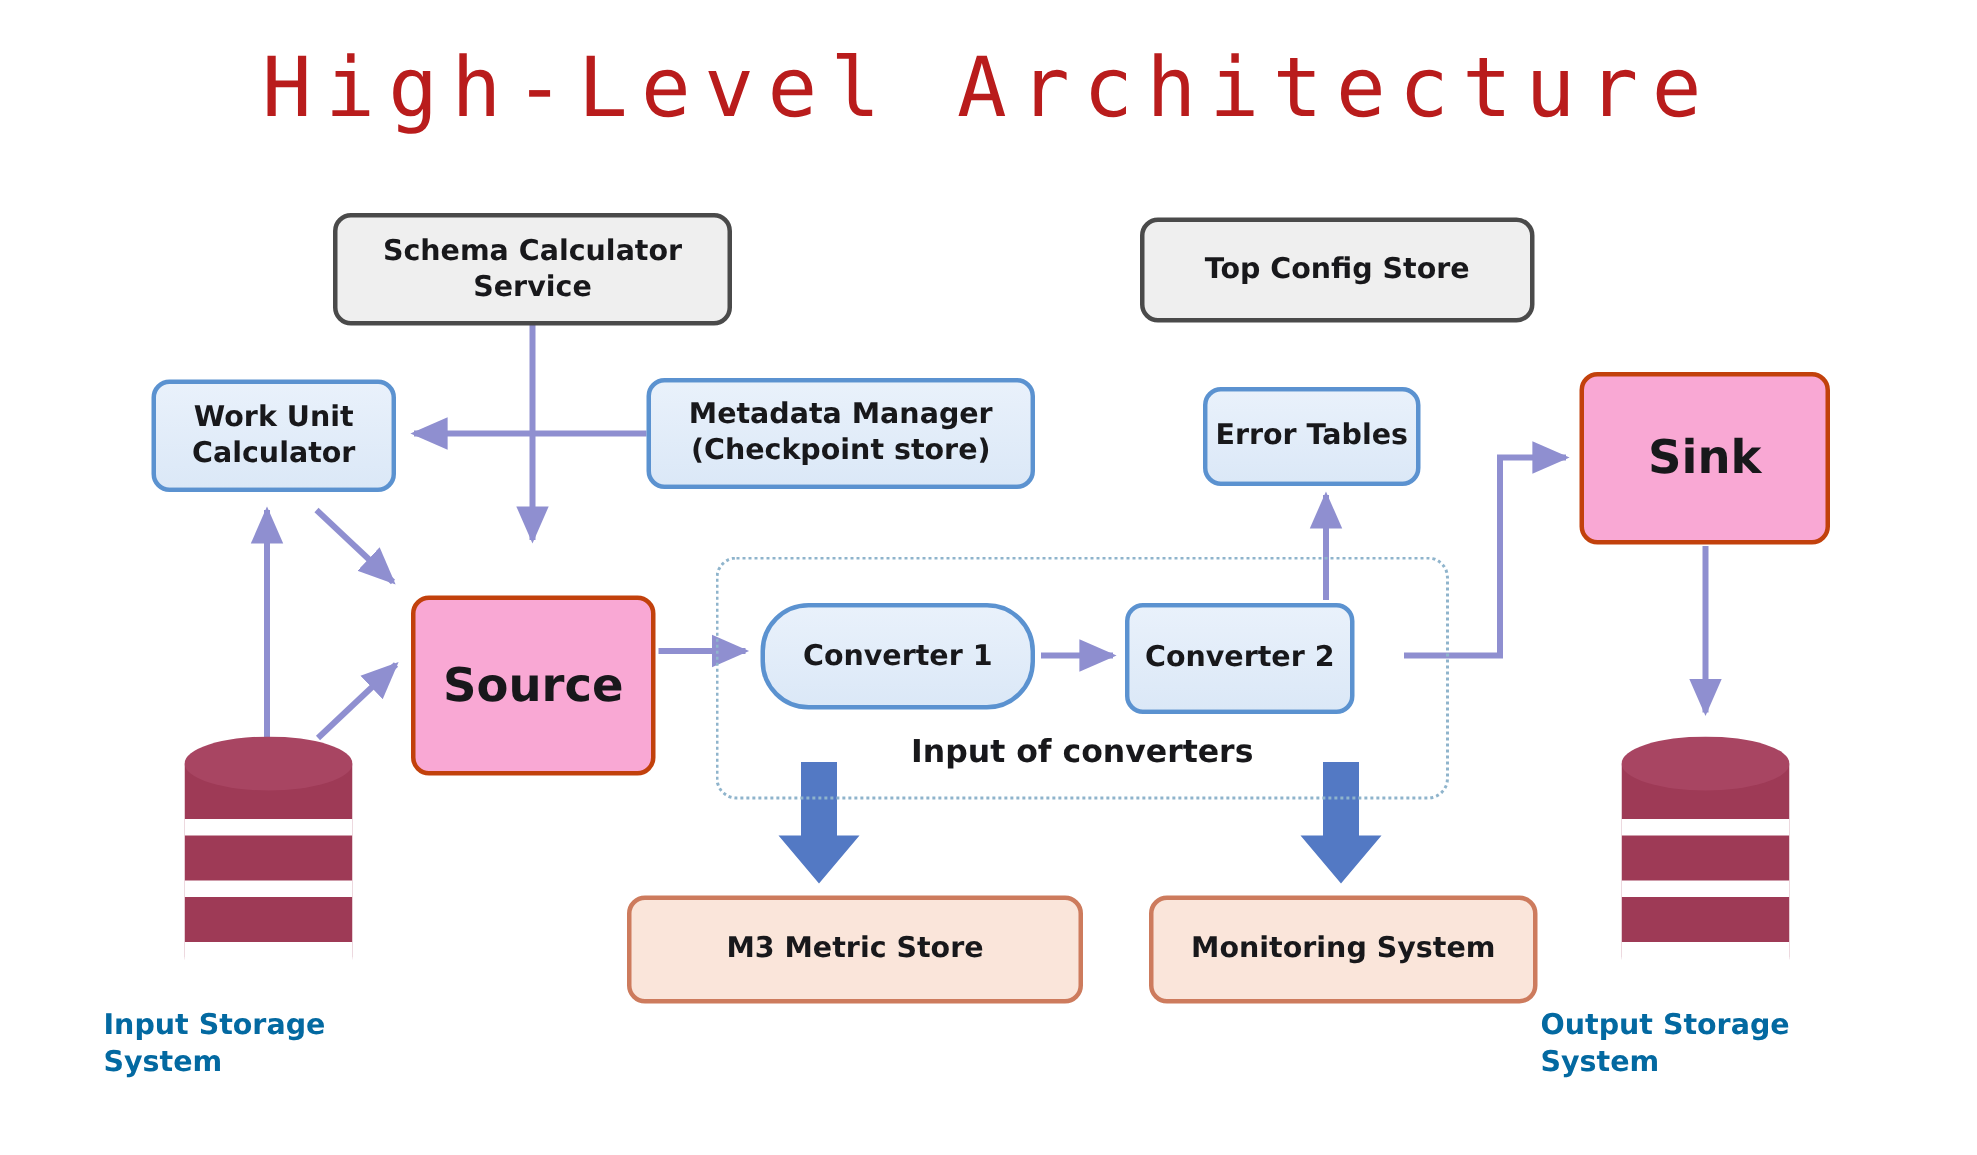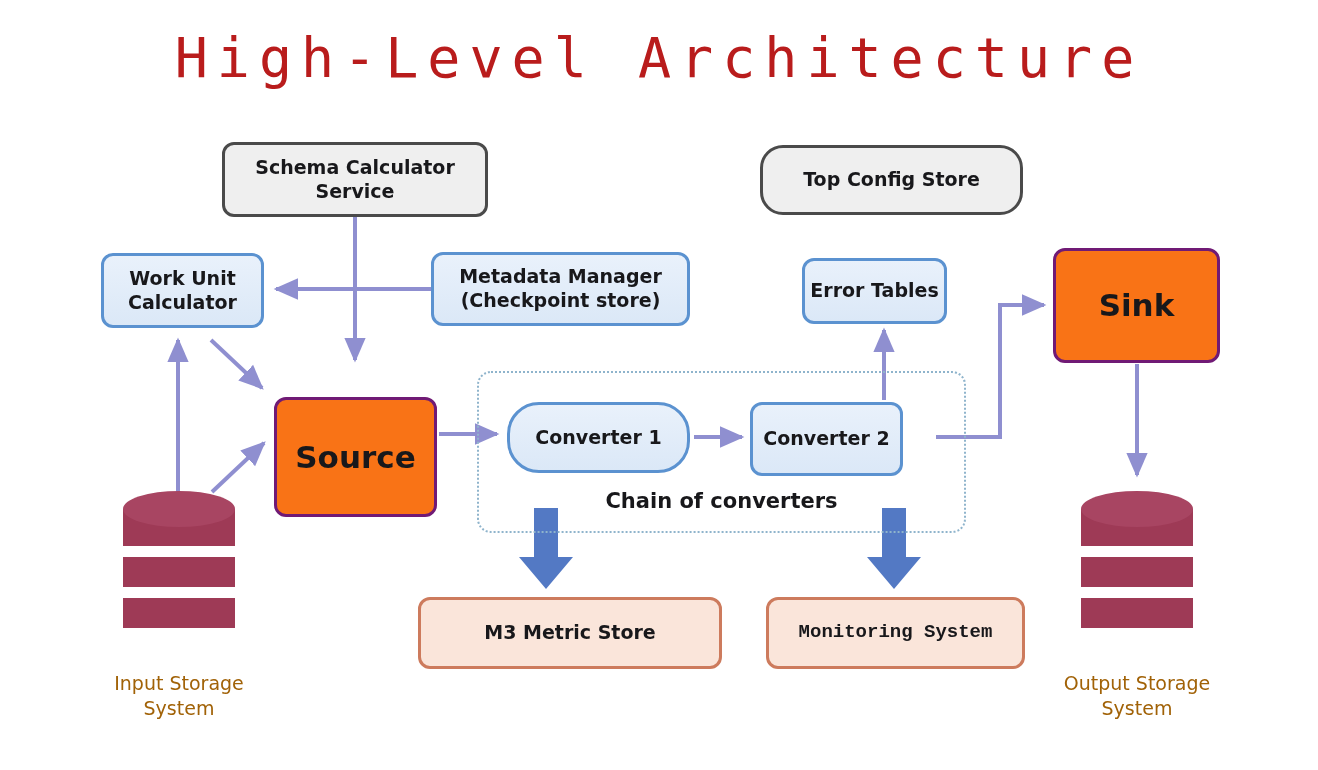--- a/index.html
+++ b/index.html
@@ -46,22 +46,22 @@
     background: linear-gradient(180deg, #e9f1fb 0%, #dbe8f7 100%);
     border: 3px solid #5b92d0;
     font-size: 19px;
   }
   .node-gray {
     background: #efefef;
     border: 3px solid #4a4a4a;
     font-size: 19px;
   }
   .node-green {
-    background: #f97316;
-    border: 3px solid #701a75;
+    background: #f9a8d4;
+    border: 3px solid #c2410c;
     align-items: center;
   }
   .node-salmon {
     background: #fae5da;
     border: 3px solid #cd7b5d;
     font-size: 19px;
   }
   .node-big {
     font-size: 31px;
     font-weight: 700;
@@ -76,24 +76,24 @@
   .group-label {
     position: absolute;
     text-align: center;
     font-size: 21px;
     font-weight: 700;
     color: #18181b;
     white-space: nowrap;
   }
   .db-label {
     position: absolute;
-    text-align: center;
-    font-size: 19px;
-    font-weight: 400;
-    color: #a16207;
+    text-align: left;
+    font-size: 19px;
+    font-weight: 700;
+    color: #0369a1;
     line-height: 1.3;
   }
   .db {
     position: absolute;
   }
   svg.edges {
     position: absolute;
     left: 0;
     top: 0;
     width: 1318px;
@@ -158,30 +158,30 @@
     <g>
       <path d="M534,508 L558,508 L558,557 L573,557 L546,589 L519,557 L534,557 Z" fill="#5379c4"></path>
     </g>
 
     <g>
       <path d="M882,508 L906,508 L906,557 L921,557 L894,589 L867,557 L882,557 Z" fill="#5379c4"></path>
     </g>
   </svg>
 
   <div class="dotted-group" style="left:477px; top:371px; width:489px; height:162px;"></div>
-  <div class="group-label" style="left:477px; top:489px; width:489px;">Chain of converters</div>
+  <div class="group-label" style="left:477px; top:489px; width:489px;">Input of converters</div>
 
   <div class="node node-gray" style="left:222px; top:142px; width:266px; height:75px;">
     <span>
       <span>Schema Calculator</span><br>
       <span>Service</span>
     </span>
   </div>
 
-  <div class="node node-gray" style="left:760px; top:145px; width:263px; height:70px;border-radius:23px;">
+  <div class="node node-gray" style="left:760px; top:145px; width:263px; height:70px;">
     <span>Top Config Store</span>
   </div>
 
   <div class="node node-blue" style="left:431px; top:252px; width:259px; height:74px;">
     <span>
       <span>Metadata Manager</span><br>
       <span>(Checkpoint store)</span>
     </span>
   </div>
 
@@ -209,21 +209,21 @@
   </div>
 
   <div class="node node-blue" style="left:750px; top:402px; width:153px; height:74px;">
     <span>Converter 2</span>
   </div>
 
   <div class="node node-salmon" style="left:418px; top:597px; width:304px; height:72px;">
     <span>M3 Metric Store</span>
   </div>
 
-  <div class="node node-salmon" style="left:766px; top:597px; width:259px; height:72px;font-family:Liberation Mono, monospace;">
+  <div class="node node-salmon" style="left:766px; top:597px; width:259px; height:72px;">
     <span>Monitoring System</span>
   </div>
 
   <div class="db" style="left:123px; top:491px; width:112px; height:165px;">
     <svg width="112" height="165" viewBox="0 0 112 165">
       <path d="M0,18 L0,147 C0,157 25,165 56,165 C87,165 112,157 112,147 L112,18 Z" fill="#9e3a56"></path>
       <ellipse cx="56" cy="18" rx="56" ry="18" fill="#a84562"></ellipse>
       <rect x="0" y="55" width="112" height="11" fill="#ffffff"></rect>
       <rect x="0" y="96" width="112" height="11" fill="#ffffff"></rect>
       <rect x="0" y="137" width="112" height="11" fill="#ffffff"></rect>

